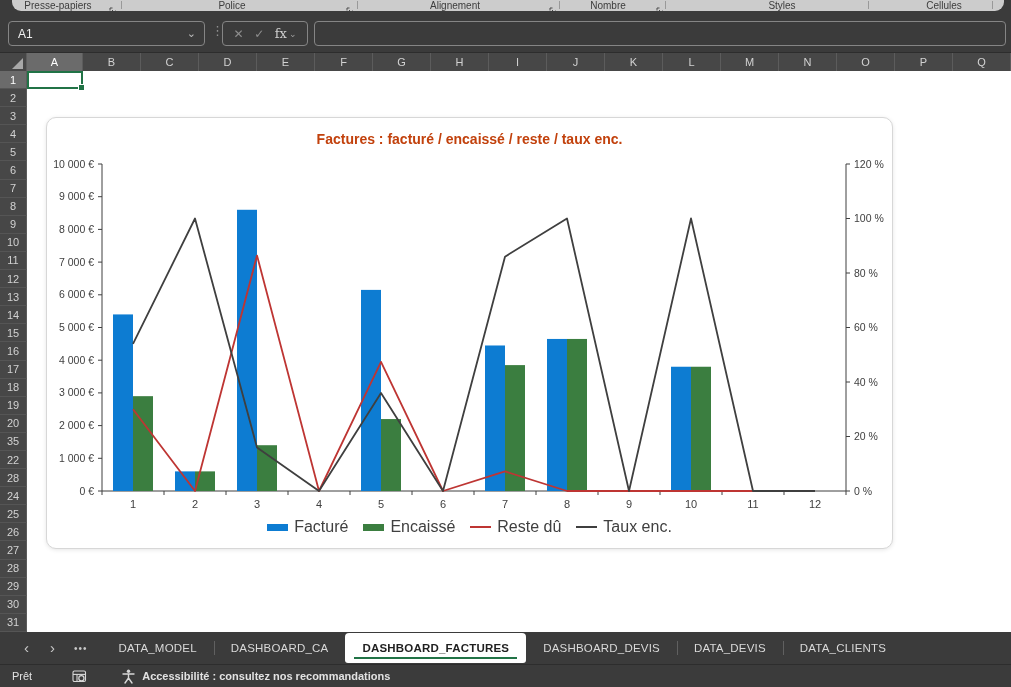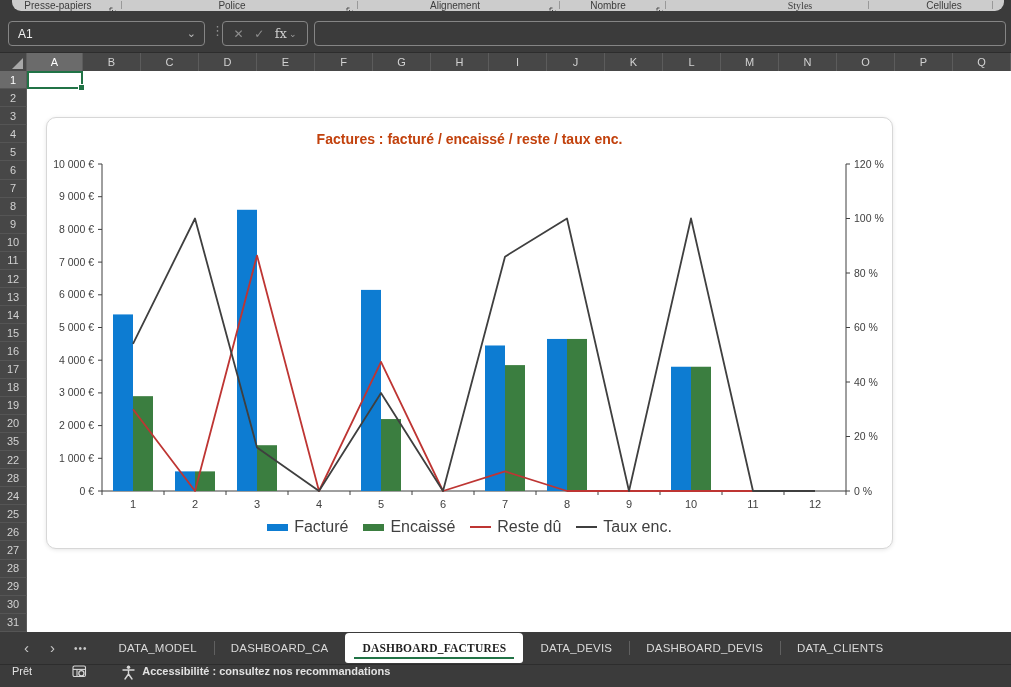--- a/index.html
+++ b/index.html
@@ -71,26 +71,26 @@
   .tab-nav{color:#c9c9c9;font-size:15px;line-height:32px;cursor:default;}
   .tab-nav.prev{margin-left:24px;}
   .tab-nav.next{margin-left:21px;}
   .tab-more{color:#c9c9c9;font-size:10px;letter-spacing:1px;margin-left:19px;}
   #tabs-container{display:flex;align-items:center;height:100%;margin-left:14px;}
   .tab{position:relative;height:100%;display:flex;align-items:center;padding:0 17px;
        color:#d9d9d9;font-size:11.5px;letter-spacing:0.2px;white-space:nowrap;}
   .tab::before{content:"";position:absolute;left:0;top:9px;width:1px;height:14px;background:#606060;}
   .tab:first-child::before,.tab.active::before,.tab.active + .tab::before{display:none;}
   .tab.active{background:#ffffff;color:#1f1f1f;font-weight:bold;height:30px;margin-top:0;
-              border-radius:4px 4px 3px 3px;z-index:2;font-family:Liberation Serif, serif;}
+              border-radius:4px 4px 3px 3px;z-index:2;}
   .tab.active .underline{position:absolute;left:9px;right:9px;bottom:4px;height:2px;background:#217346;}
 
   
   .status-bar{position:absolute;top:664px;left:0;width:1011px;height:23px;background:#3b3b3b;
-              border-top:1px solid #2d2d2d;box-sizing:border-box;display:flex;align-items:flex-start;
+              border-top:1px solid #2d2d2d;box-sizing:border-box;display:flex;align-items:center;
               color:#e2e2e2;font-size:11px;}
   .sb-mode{margin-left:12px;}
   .sb-macro{margin-left:40px;display:flex;align-items:center;}
   .sb-access-icon{margin-left:35px;display:flex;align-items:center;}
   .sb-access-text{margin-left:7px;font-weight:bold;}
 </style>
 </head>
 <body>
 
 <div class="app">
@@ -109,21 +109,21 @@
       <span class="rlabel" style="left: 443px;">Alignement</span>
       <span class="rsep" style="left: 547px;"></span>
       <span class="rlauncher" style="left: 537px;"><svg width="8" height="8" viewBox="0 0 8 8">
           <path d="M1 3.5 L1 1 L3.5 1 M3 3 L6.5 6.5 M6.5 3.6 L6.5 6.5 L3.6 6.5" stroke="#4a4a4a" stroke-width="1" fill="none"></path>
         </svg></span>
       <span class="rlabel" style="left: 596px;">Nombre</span>
       <span class="rsep" style="left: 653px;"></span>
       <span class="rlauncher" style="left: 644px;"><svg width="8" height="8" viewBox="0 0 8 8">
           <path d="M1 3.5 L1 1 L3.5 1 M3 3 L6.5 6.5 M6.5 3.6 L6.5 6.5 L3.6 6.5" stroke="#4a4a4a" stroke-width="1" fill="none"></path>
         </svg></span>
-      <span class="rlabel" style="left: 788px; font-family: Liberation Serif, serif;">Styles</span>
+      <span class="rlabel" style="left: 770px;">Styles</span>
       <span class="rsep" style="left: 856px;"></span>
       <span class="rlabel" style="left: 932px;">Cellules</span>
       <span class="rsep" style="left: 980px;"></span>
     </div>
 
   <div class="formula-row">
     <div class="name-box">
       <span class="name-box-text">A1</span>
       <span class="nb-chev">⌄</span>
     </div>
@@ -319,24 +319,24 @@
           <span>DATA_MODEL</span>
         </div>
         <div class="tab">
           <span>DASHBOARD_CA</span>
         </div>
         <div class="tab active">
           <span>DASHBOARD_FACTURES</span>
           <span class="underline"></span>
         </div>
         <div class="tab">
+          <span>DASHBOARD_DEVIS</span>
+        </div>
+        <div class="tab">
           <span>DATA_DEVIS</span>
-        </div>
-        <div class="tab">
-          <span>DASHBOARD_DEVIS</span>
         </div>
         <div class="tab">
           <span>DATA_CLIENTS</span>
         </div>
       </div>
   </div>
 
   <div class="status-bar">
     <span class="sb-mode">Prêt</span>
     <span class="sb-macro">

